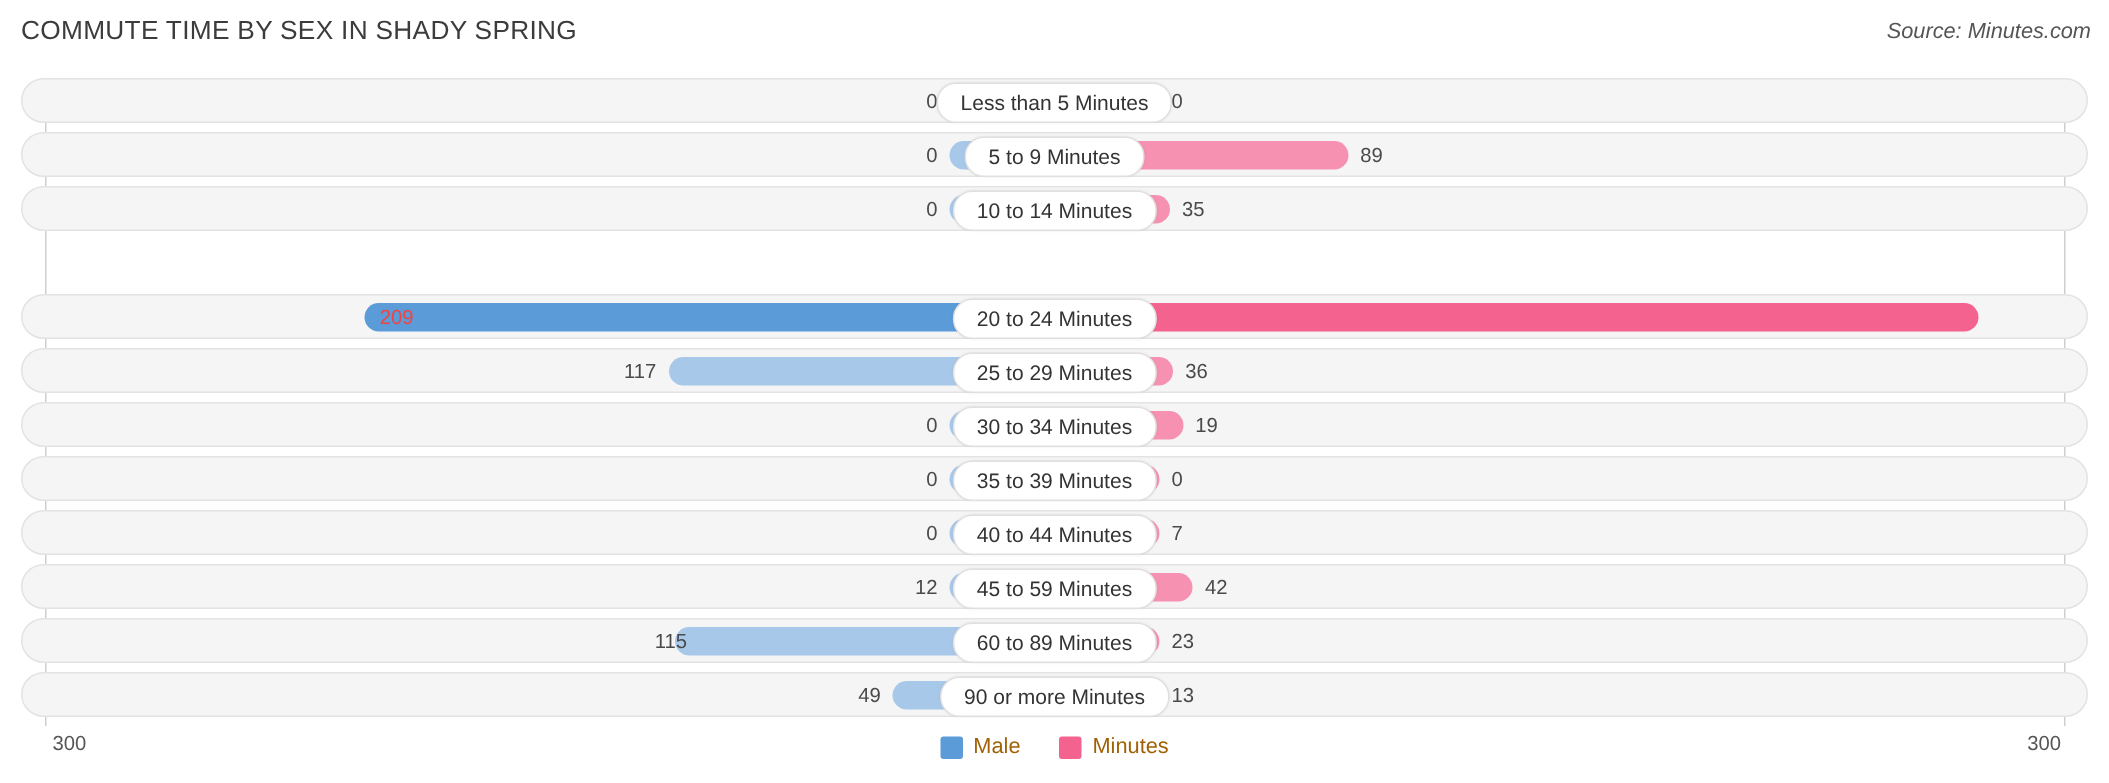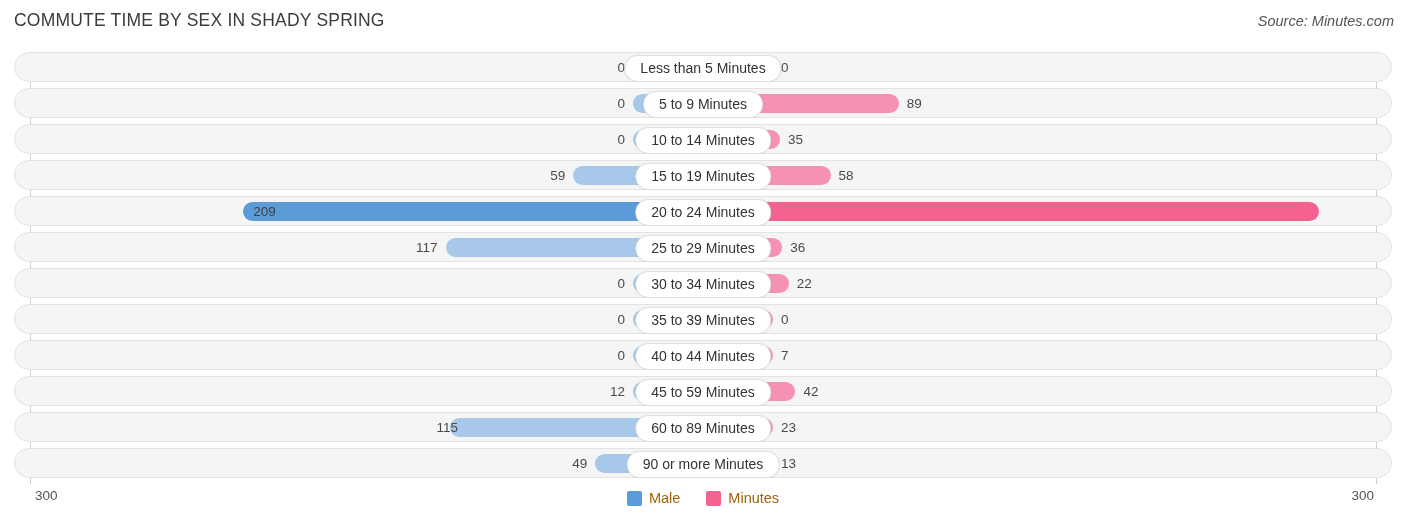--- a/index.html
+++ b/index.html
@@ -61,21 +61,21 @@
   .val{
     position:absolute;top:6px;height:19px;
     line-height:19px;
     font-size:13.5px;
     color:#4a4a4a;
     white-space:nowrap;
   }
   .val-male-out{text-align:right;}
   .val-female-out{text-align:left;}
   .val-in{
-    color:#404040;font-size:13.5px;
+    color:#ef4444;font-size:13.5px;
   }
 
   .cat-pill{
     position:absolute;top:3px;height:25px;line-height:25px;
     left:50%;transform:translateX(-50%);
     background:#ffffff;
     border:1px solid #e0e0e0;
     border-radius:13px;
     padding:0 15px;
     font-size:14px;
@@ -137,30 +137,20 @@
       <div class="row" style="top: 72px;">
         <div class="track"></div>
         <div class="bar bar-male" style="width: 70px; right: 689px; background: rgb(168, 200, 234);"></div>
         <div class="val val-male-out" style="left: 0px; width: 611px;">0</div>
         <div class="bar bar-female" style="width: 77px; left: 689px; background: rgb(246, 145, 178);"></div>
         <div class="val val-female-out" style="left: 774px;">35</div>
         <div class="cat-anchor">
           <div class="cat-pill">10 to 14 Minutes</div>
         </div>
       </div>
-      <div class="row" style="top: 108px;">
-        <div class="track"></div>
-        <div class="bar bar-male" style="width: 129.8px; right: 689px; background: rgb(168, 200, 234);"></div>
-        <div class="val val-male-out" style="left: 0px; width: 551.2px;">59</div>
-        <div class="bar bar-female" style="width: 127.6px; left: 689px; background: rgb(246, 145, 178);"></div>
-        <div class="val val-female-out" style="left: 824.6px;">58</div>
-        <div class="cat-anchor">
-          <div class="cat-pill">15 to 19 Minutes</div>
-        </div>
-      </div>
       <div class="row" style="top: 144px;">
         <div class="track"></div>
         <div class="bar bar-male" style="width: 459.8px; right: 689px; background: rgb(91, 155, 216);"></div>
         <div class="val val-in" style="left: 239.2px; text-align: left;">209</div>
         <div class="bar bar-female" style="width: 616px; left: 689px; background: rgb(244, 99, 143);"></div>
         <div class="cat-anchor">
           <div class="cat-pill">20 to 24 Minutes</div>
         </div>
       </div>
       <div class="row" style="top: 180px;">
@@ -171,21 +161,21 @@
         <div class="val val-female-out" style="left: 776.2px;">36</div>
         <div class="cat-anchor">
           <div class="cat-pill">25 to 29 Minutes</div>
         </div>
       </div>
       <div class="row" style="top: 216px;">
         <div class="track"></div>
         <div class="bar bar-male" style="width: 70px; right: 689px; background: rgb(168, 200, 234);"></div>
         <div class="val val-male-out" style="left: 0px; width: 611px;">0</div>
         <div class="bar bar-female" style="width: 85.8px; left: 689px; background: rgb(246, 145, 178);"></div>
-        <div class="val val-female-out" style="left: 782.8px;">22</div>
+        <div class="val val-female-out" style="left: 782.8px;">19</div>
         <div class="cat-anchor">
           <div class="cat-pill">30 to 34 Minutes</div>
         </div>
       </div>
       <div class="row" style="top: 252px;">
         <div class="track"></div>
         <div class="bar bar-male" style="width: 70px; right: 689px; background: rgb(168, 200, 234);"></div>
         <div class="val val-male-out" style="left: 0px; width: 611px;">0</div>
         <div class="bar bar-female" style="width: 70px; left: 689px; background: rgb(246, 145, 178);"></div>
         <div class="val val-female-out" style="left: 767px;">0</div>

